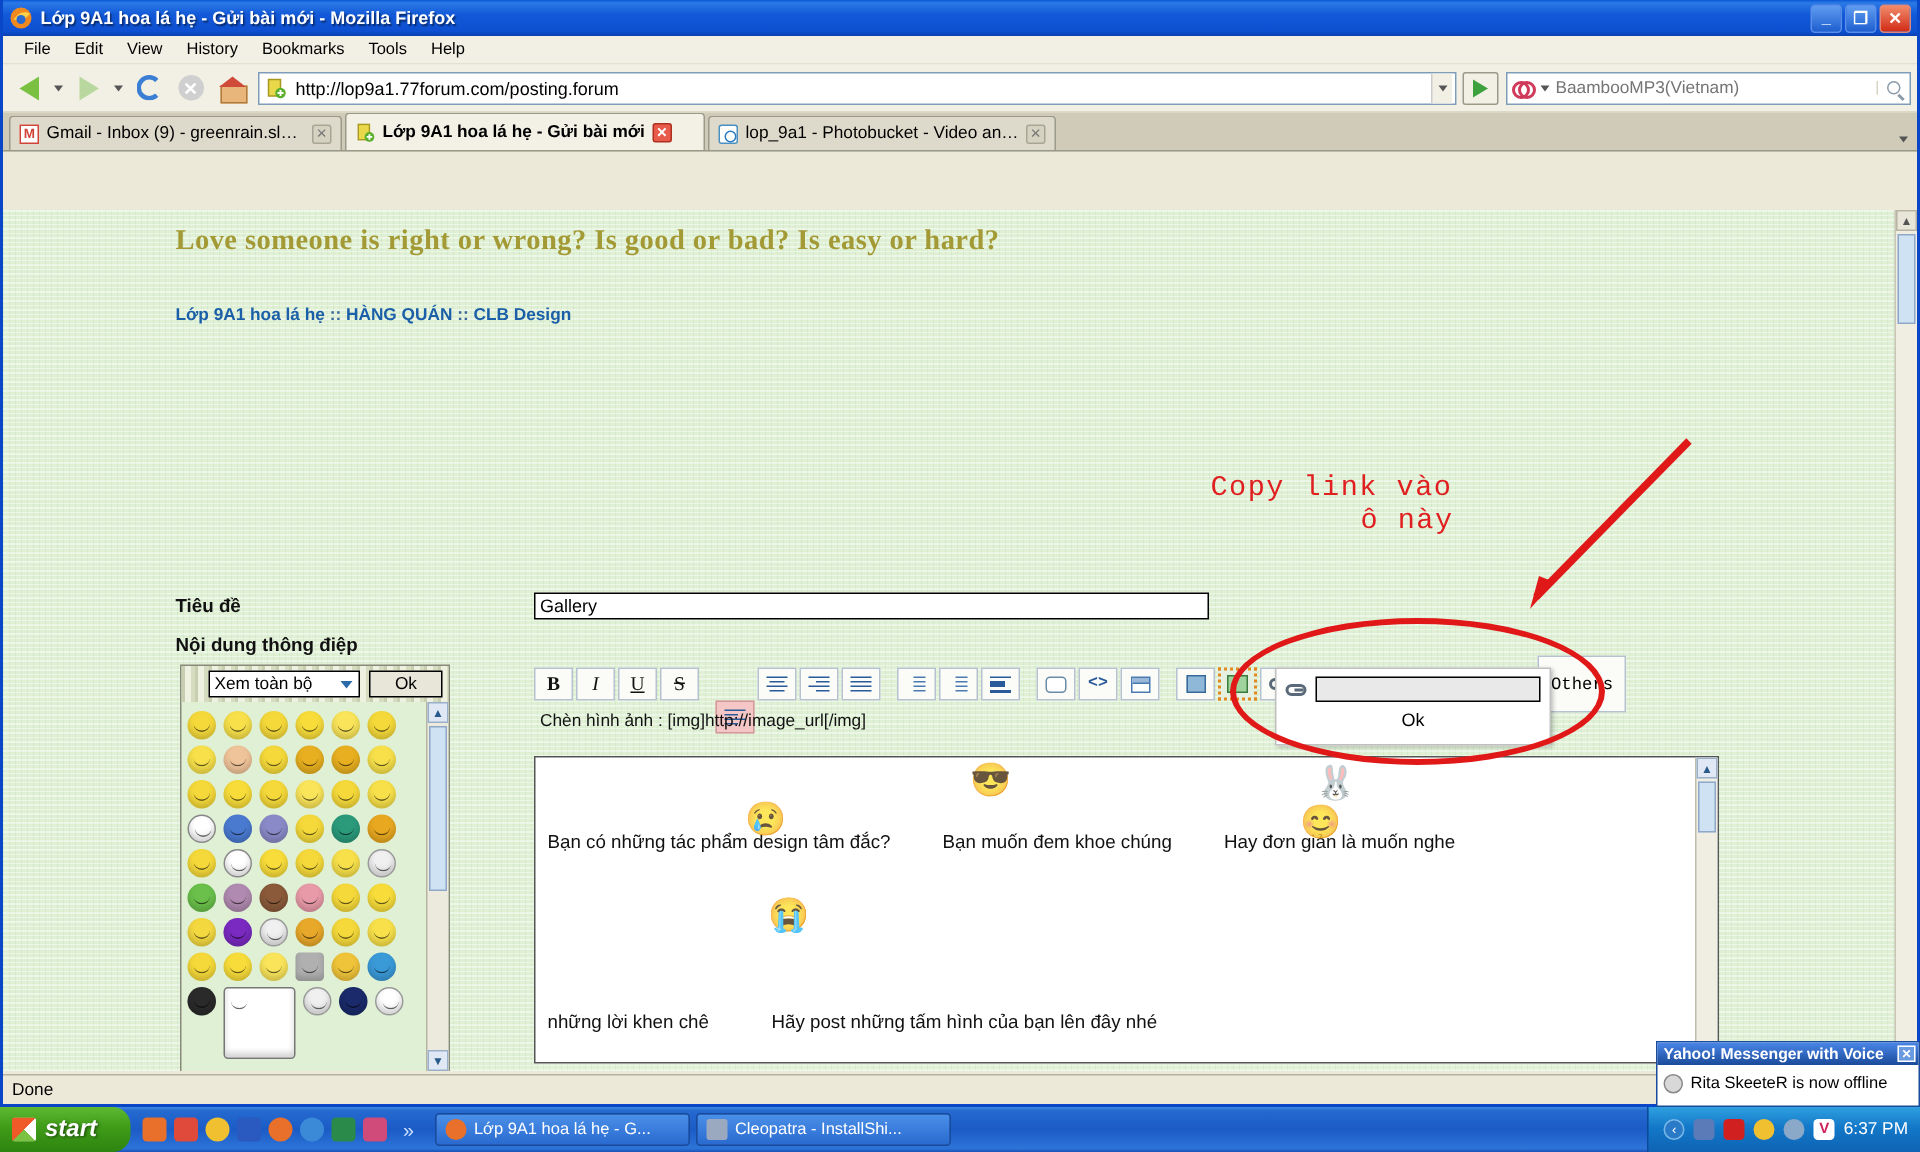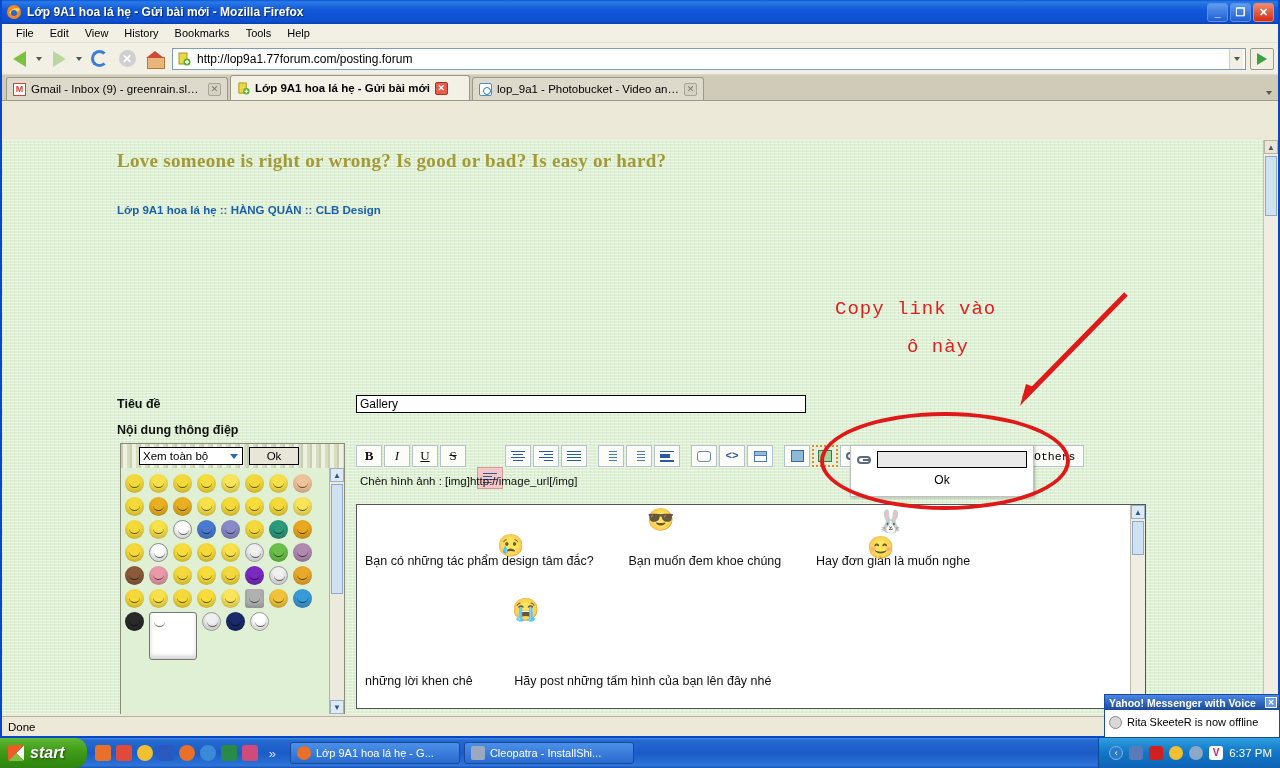--- a/index.html
+++ b/index.html
@@ -148,21 +148,21 @@
   #pagescroll .sbot { position:absolute; bottom:0; left:0; right:0; }
 
   .headline {
     position:absolute; left:115px; top:10px; font-size:19px; font-weight:bold;
     color:#a39a35; font-family:"Liberation Serif", serif; letter-spacing:.3px;
   }
   .redanno {
     position:absolute; color:#e02020; font-family:"Liberation Mono", monospace;
     font-size:19px; letter-spacing:1px;
   }
-  .redanno.l1 { left:805px; top:158px;margin-left:28px; }
+  .redanno.l1 { left:805px; top:174px; }
   .redanno.l2 { left:905px; top:196px; }
 
   .breadcrumb {
     position:absolute; left:115px; top:64px; font-size:11.5px; font-weight:bold;
   }
   .breadcrumb a { color:#1a5fa8; text-decoration:none; }
   .breadcrumb .sep { color:#3a6a9a; }
 
   .plaidbar {
     position:absolute; left:112px; width:1040px; height:20px;
@@ -181,21 +181,21 @@
   #lbl-body  { left:115px; top:283px; }
 
   #title-input {
     position:absolute; left:354px; top:255px; width:450px; height:18px;
     border:1px solid #000; background:#fff; font-size:12px; padding:1px 3px;
     font-family:"Liberation Sans", sans-serif; outline:none;
   }
 
   
   #smilepanel {
-    position:absolute; left:118px; top:303px; width:225px; height:272px;
+    position:absolute; left:118px; top:303px; width:180px; height:272px;
     border:1px solid #8a8a7a; background:#dff0d5; overflow:hidden;
   }
   #smileheader {
     height:24px;
     background-image:repeating-linear-gradient(90deg,#c8cfb0 0 2px,#eef0e0 2px 6px,#d6dcc0 6px 9px);
     display:flex; align-items:center; padding:0 4px;
   }
   #smile-select {
     width:104px;height:18px;border:1px solid #000;background:#fff;font-size:11.5px;
     font-family:"Liberation Sans", sans-serif; padding-left:3px; margin-left:14px;
@@ -238,21 +238,21 @@
   }
   .tbtn.on { background:#f4c6c6; border-color:#d09a9a;margin-top:44px; }
   .tbtn.sel { border:2px dotted #e08a20; background:#e6f0e0; }
   .tsep { width:7px; flex:0 0 auto; }
   .tbtn .bars { width:14px;height:11px;display:flex;flex-direction:column;justify-content:space-between;}
   .tbtn .bars i { height:1.6px;background:#2a5a9a;display:block;}
   .tbtn .lst { width:14px;height:11px;display:flex;flex-direction:column;justify-content:space-between;}
   .tbtn .lst i { height:1.6px;background:#4a7ab0;display:block;margin-left:5px;}
   .tbtn .lst i:before{content:"";position:absolute;}
   .tbtn-others {
-    height:22px;padding:0 8px;border:1px solid #b6c2cf;background:#fbfbf8;
+    height:38px;padding:0 8px;border:1px solid #b6c2cf;background:#fbfbf8;
     display:flex;align-items:center;justify-content:center;font-size:11.5px;
     font-family:"Liberation Mono", monospace; margin-left:8px; flex:0 0 auto;
   }
   .ic-link{width:14px;height:8px;border:2px solid #5a6a7a;border-radius:5px;position:relative;}
   .ic-link:after{content:"";position:absolute;left:4px;top:1px;width:6px;height:2px;background:#5a6a7a;}
   .ic-img{width:14px;height:12px;background:#9fd49f;border:1.5px solid #3a7a3a;}
   .ic-film{width:11px;height:13px;background:#1a1a1a;border-left:2px dotted #fff;border-right:2px dotted #fff;}
   .ic-grid{width:13px;height:11px;background:
     repeating-linear-gradient(90deg,#e0604a 0 3px,#f0b040 3px 6px,#60a0d0 6px 9px,#70b070 9px 13px);}
   .ic-table{width:13px;height:11px;border:1.5px solid #4a7ab0;background:#fff;}
@@ -430,20 +430,30 @@
       </span>
       <input type="text" value="http://lop9a1.77forum.com/posting.forum" style="">
       <span class="urldrop">
           <span class="dd-caret"></span>
         </span>
     </span>
     <span id="gobtn">
         <span class="gp"></span>
       </span>
 
+    <span id="searchbar">
+      <span class="eng">
+        <span class="glasses"></span>
+        <span class="dd-caret"></span>
+      </span>
+      <input type="text" placeholder="BaambooMP3(Vietnam)" style="">
+      <span class="mag">
+          <i class="magglyph"></i>
+        </span>
+    </span>
   </div>
 
 
   <div id="tabbar">
     <div class="tab" style="width:222px">
       <span class="tabico gmail"></span>
       <span class="tlabel">Gmail - Inbox (9) - greenrain.slytherin...</span>
       <span class="tclose">✕</span>
     </div>
     <div class="tab active" style="width:252px">

